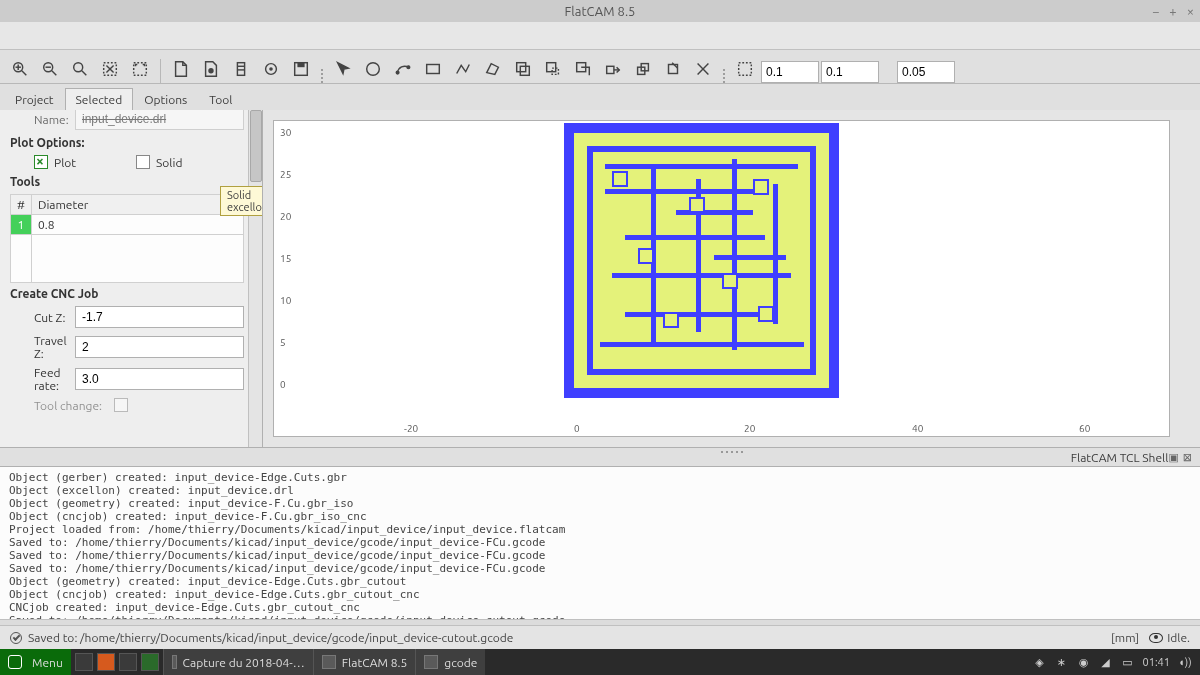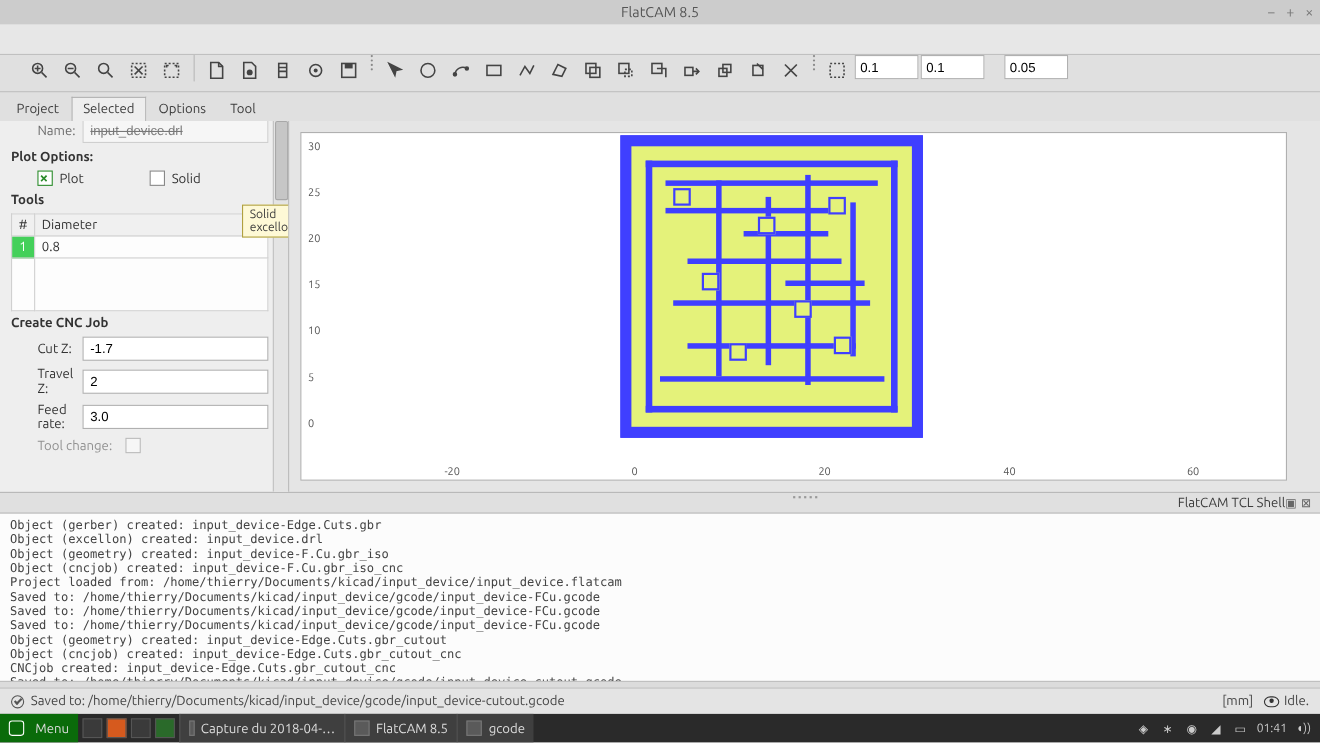--- a/index.html
+++ b/index.html
@@ -6,21 +6,21 @@
 body { font-family: "Ubuntu", "Segoe UI", sans-serif; font-size: 13px; color: #3c3c3c; background: #d4d4d4; width: 1200px; height: 675px; overflow: hidden; display: flex; flex-direction: column; }
 
 .window-titlebar { height: 22px; background: #cccccc; display: flex; align-items: center; justify-content: center; position: relative; font-size: 13px; color: #555; }
 .window-controls { position: absolute; right: 6px; top: 0; height: 22px; display: flex; gap: 10px; align-items: center; color: #777; font-size: 13px; }
 .window-controls span { cursor: pointer; }
 
 .menubar { height: 28px; background: #e7e7e7; border-bottom: 1px solid #c0c0c0; display: flex; align-items: center; padding: 0 8px; gap: 2px; }
 .menubar .menu { padding: 4px 10px; cursor: pointer; font-size: 13px; margin-top: 44px; }
 .menubar .menu:first-letter { text-decoration: underline; }
 
-.toolbar { height: 34px; background: #e0e0e0; border-bottom: 1px solid #b8b8b8; display: flex; align-items: flex-start; padding: 0 22px; gap: 2px; }
+.toolbar { height: 34px; background: #e0e0e0; border-bottom: 1px solid #b8b8b8; display: flex; align-items: flex-end; padding: 0 6px; gap: 2px; }
 .toolbar .sep { width: 1px; height: 24px; background: #b8b8b8; margin: 0 4px; }
 .toolbar .sep2 { display:flex; flex-direction:column; gap:2px; margin: 0 4px; }
 .toolbar .sep2 i { width:2px; height:2px; background:#888; border-radius:1px; }
 .tbbtn { width: 28px; height: 28px; display: flex; align-items: center; justify-content: center; cursor: pointer; border-radius: 3px; }
 .tbbtn svg { width: 18px; height: 18px; stroke: #444; fill: none; stroke-width: 1.6; }
 .tbinput { width: 58px; height: 22px; background: #fff; border: 1px solid #b0b0b0; padding: 1px 4px; font-size: 12px; }
 
 .tabbar { height: 26px; background: #e0e0e0; display: flex; align-items: flex-end; padding-left: 4px; }
 .tab { padding: 4px 10px; font-size: 12px; background: #e0e0e0; border: 1px solid transparent; cursor: pointer; position: relative; top: 1px; }
 .tab.active { background: #eeeeee; border: 1px solid #b0b0b0; border-bottom-color: #eeeeee; }

